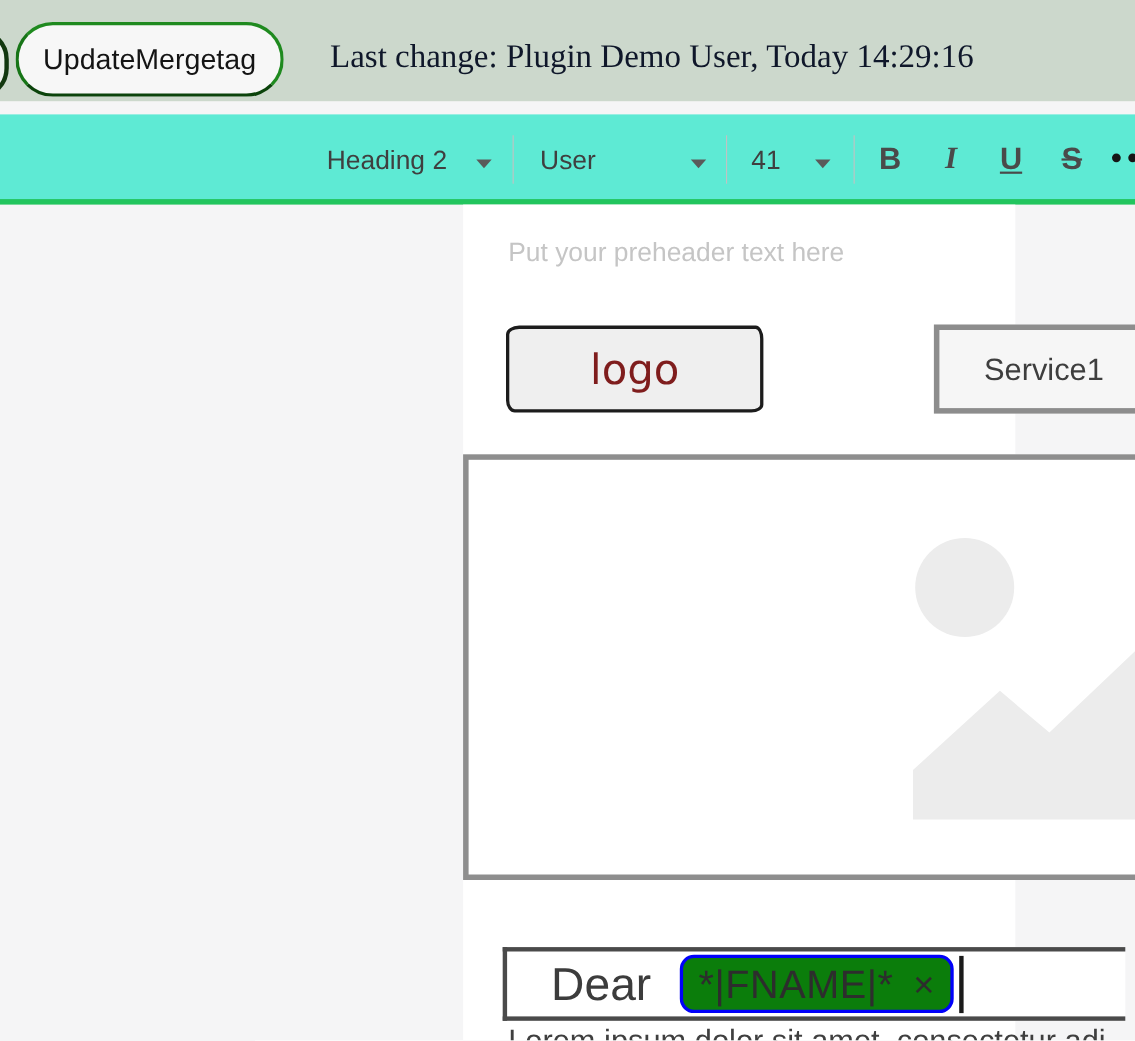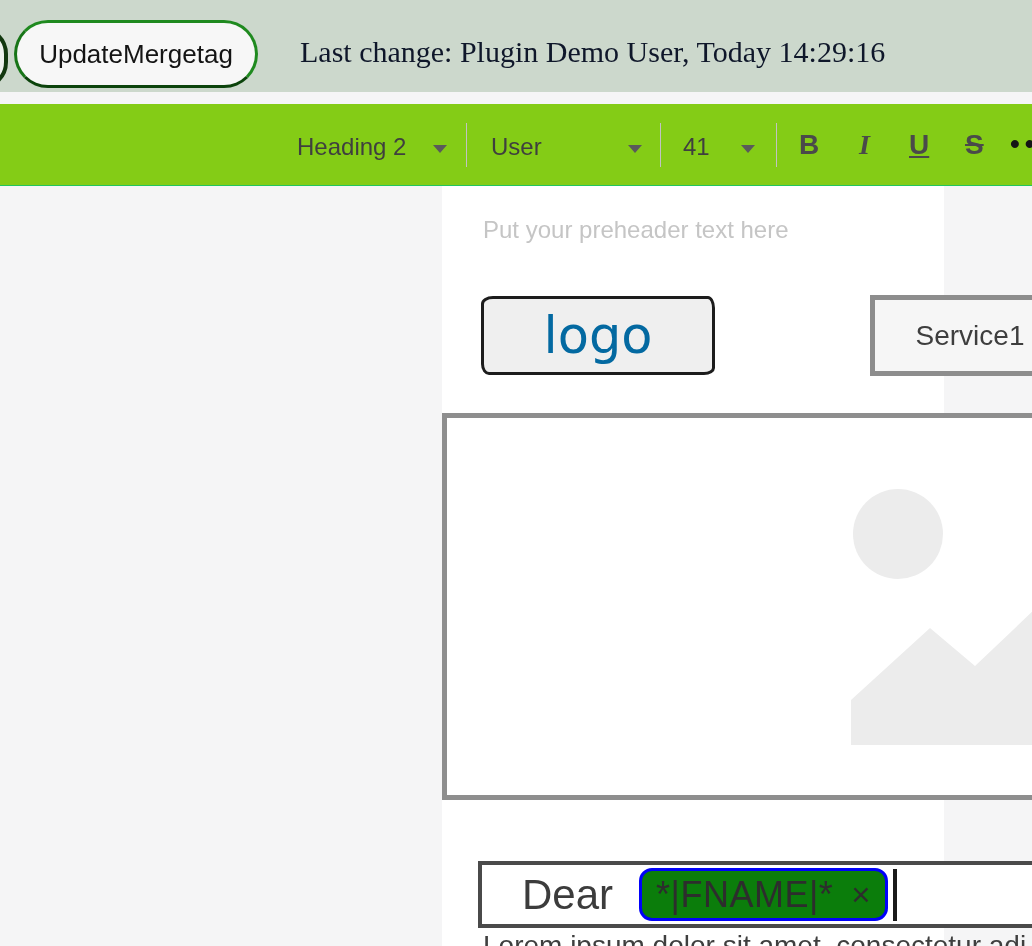--- a/index.html
+++ b/index.html
@@ -19,48 +19,48 @@
     border-radius:34px;display:flex;align-items:center;justify-content:center;
     font-size:26px;color:#141414;cursor:pointer;
   }
   .last-change{
     position:absolute;left:268px;top:0;height:104px;display:flex;align-items:center;
     font-family:"Liberation Serif",serif;font-size:30px;color:#0f172a;white-space:nowrap;margin-left:32px;
   }
   
   .toolbar{
     position:absolute;left:0;top:104px;width:1032px;height:83px;box-sizing:border-box;
-    background:#84cc16;border-bottom:2px solid #22c55e;
+    background:#5eead4;border-bottom:6px solid #22c55e;
   }
   .tb-item{position:absolute;color:#3f3f3f;font-size:24px;white-space:nowrap;cursor:pointer;}
   .tb-label{top:29px;}
   .caret{
     position:absolute;top:41px;width:0;height:0;
     border-left:7px solid transparent;border-right:7px solid transparent;border-top:8px solid #5a5a5a;
   }
   .tb-sep{position:absolute;top:19px;width:1px;height:44px;background:#c2c2c2;}
   .tb-btn{
     position:absolute;top:25px;font-size:28px;font-weight:700;color:#4a4a4a;cursor:pointer;
   }
   .tb-btn.italic{font-family:"Liberation Serif",serif;font-style:italic;}
   .tb-btn.underline{text-decoration:underline;}
   .tb-btn.strike{text-decoration:line-through;}
   .tb-dots{position:absolute;left:1010px;top:24px;font-size:28px;font-weight:700;color:#151515;letter-spacing:5px;cursor:pointer;}
   
   .workspace{position:absolute;left:0;top:186px;width:1032px;height:760px;background:#f5f5f6;}
-  .email-canvas{position:absolute;left:442px;top:186px;width:502px;height:760px;background:#ffffff;}
+  .email-canvas{position:absolute;left:421px;top:186px;width:502px;height:760px;background:#ffffff;}
   .preheader{
     position:absolute;left:41px;top:30px;font-size:24px;color:#c5c5c5;cursor:text;white-space:nowrap;
   }
   .logo-box{
     position:absolute;left:39px;top:110px;width:234px;height:79px;box-sizing:border-box;
     background:#efefef;border:3px solid #1c1c1c;
     border-radius:12px 7px 11px 8px / 8px 12px 7px 11px;
     display:flex;align-items:center;justify-content:center;
-    font-family:"DejaVu Sans",sans-serif;font-size:51px;color:#0369a1;cursor:pointer;
+    font-family:"DejaVu Sans",sans-serif;font-size:38px;color:#7f1d1d;cursor:pointer;
   }
   .service-btn{
     position:absolute;left:428px;top:109px;width:200px;height:81px;box-sizing:border-box;
     background:#f6f6f6;border:5px solid #8d8d8d;
     display:flex;align-items:center;justify-content:center;
     font-size:28px;color:#3e3e3e;cursor:pointer;
   }
   .image-block{
     position:absolute;left:0;top:227px;width:618px;height:387px;box-sizing:border-box;
     background:#ffffff;border:5px solid #8e8e8e;cursor:pointer;overflow:hidden;

